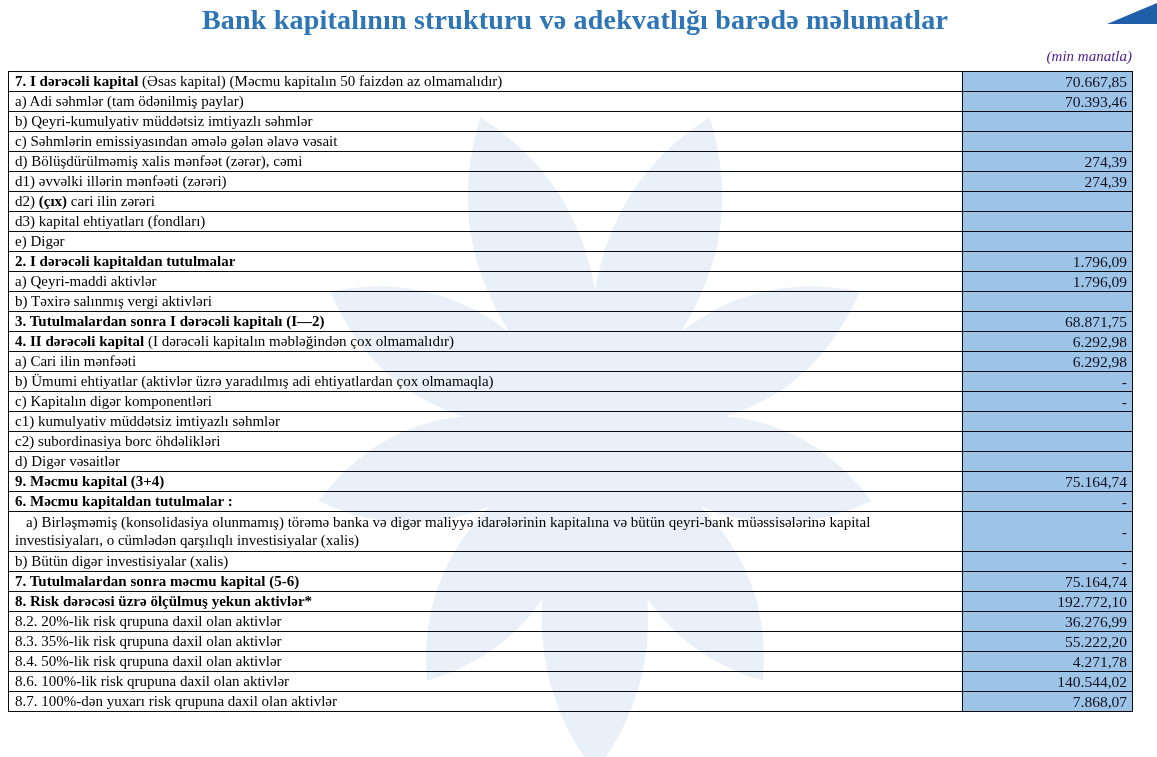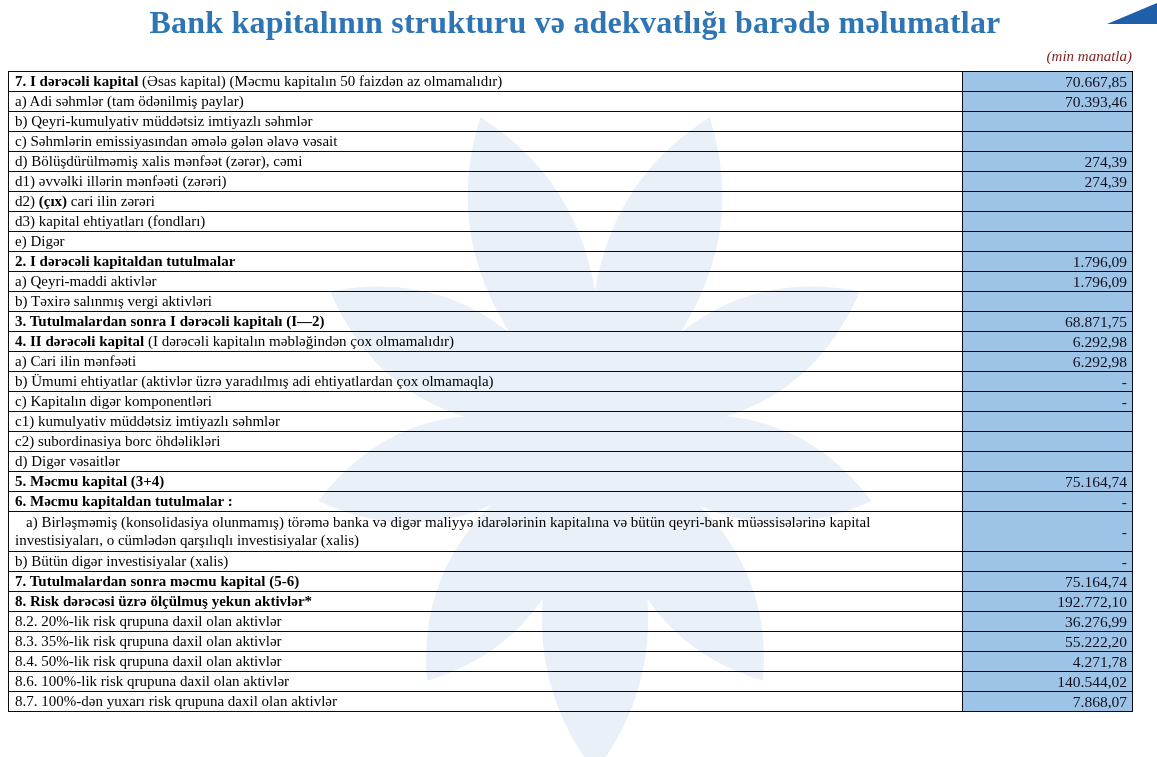--- a/index.html
+++ b/index.html
@@ -12,27 +12,27 @@
   *{box-sizing:border-box;}
   html,body{margin:0;padding:0;}
   body{
     width:1157px;height:757px;position:relative;overflow:hidden;
     background:#ffffff;
     font-family:"Liberation Serif", serif;
   }
   .watermark{position:absolute;left:0;top:0;width:1157px;height:757px;z-index:0;}
   .page-title{
     position:absolute;top:4px;left:30px;width:1090px;text-align:center;
-    font-size:32px;font-weight:bold;color:var(--title-blue);
+    font-size:28px;font-weight:bold;color:var(--title-blue);
     letter-spacing:0.2px;z-index:2;
   }
   .corner-triangle{position:absolute;top:3px;right:0;z-index:2;}
   .unit-note{
     position:absolute;top:48px;right:25px;z-index:2;
-    font-style:italic;font-size:15px;color:#7f1d1d;
+    font-style:italic;font-size:15px;color:#4c1d95;
   }
   table.capital-table{
     position:absolute;left:8px;top:71px;width:1125px;z-index:1;
     border-collapse:collapse;table-layout:fixed;
     border:1.5px solid var(--border-dark);
   }
   .capital-table td{
     border:1px solid var(--border-dark);
     font-size:15px;line-height:1.15;vertical-align:middle;
     overflow:hidden;
@@ -170,21 +170,21 @@
       </tr>
       <tr>
         <td class="label-cell ind2"><span class="seg">c2) subordinasiya borc öhdəlikləri</span></td>
         <td class="value-cell"></td>
       </tr>
       <tr>
         <td class="label-cell ind0"><span class="seg">d) Digər vəsaitlər</span></td>
         <td class="value-cell"></td>
       </tr>
       <tr>
-        <td class="label-cell ind0"><span class="seg b">5. Məcmu kapital (3+4)</span></td>
+        <td class="label-cell ind0"><span class="seg b">9. Məcmu kapital (3+4)</span></td>
         <td class="value-cell">75.164,74</td>
       </tr>
       <tr>
         <td class="label-cell ind0"><span class="seg b">6. Məcmu kapitaldan tutulmalar :</span></td>
         <td class="value-cell">-</td>
       </tr>
       <tr class="tall">
         <td class="label-cell hang"><span class="seg">a)  Birləşməmiş (konsolidasiya olunmamış) törəmə banka və digər maliyyə idarələrinin kapitalına və bütün qeyri-bank müəssisələrinə kapital investisiyaları, o cümlədən qarşılıqlı investisiyalar (xalis)</span></td>
         <td class="value-cell">-</td>
       </tr>

